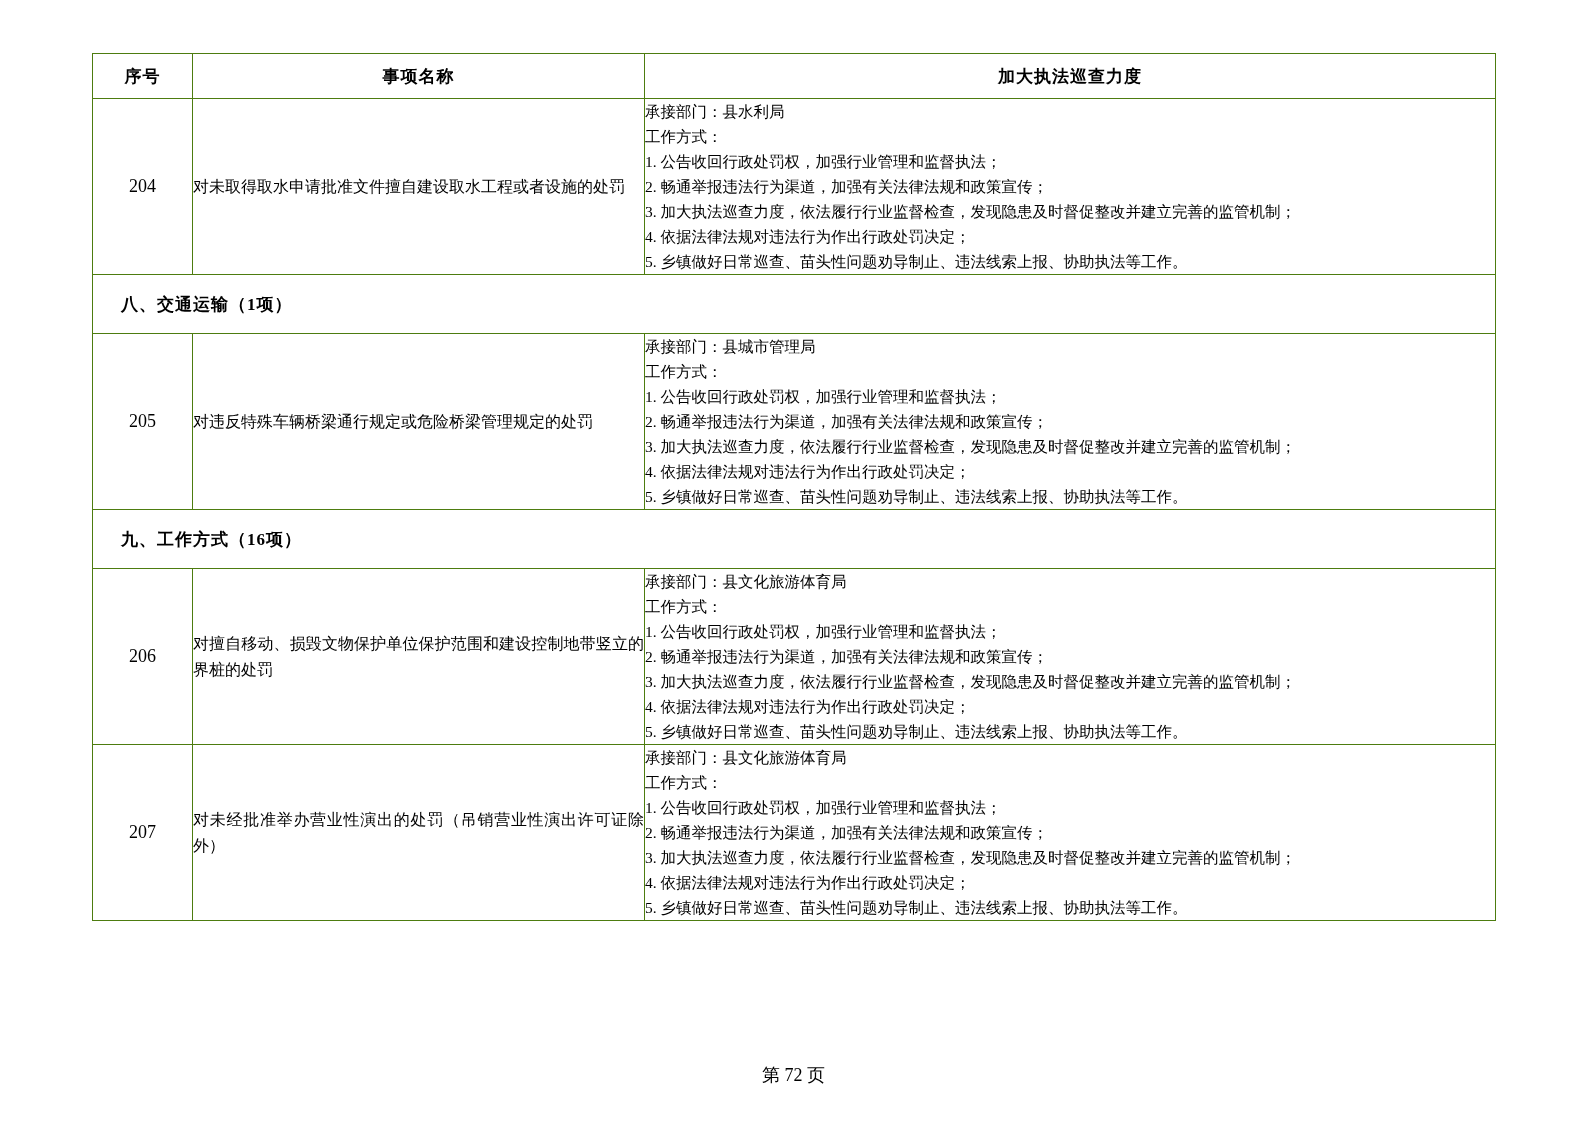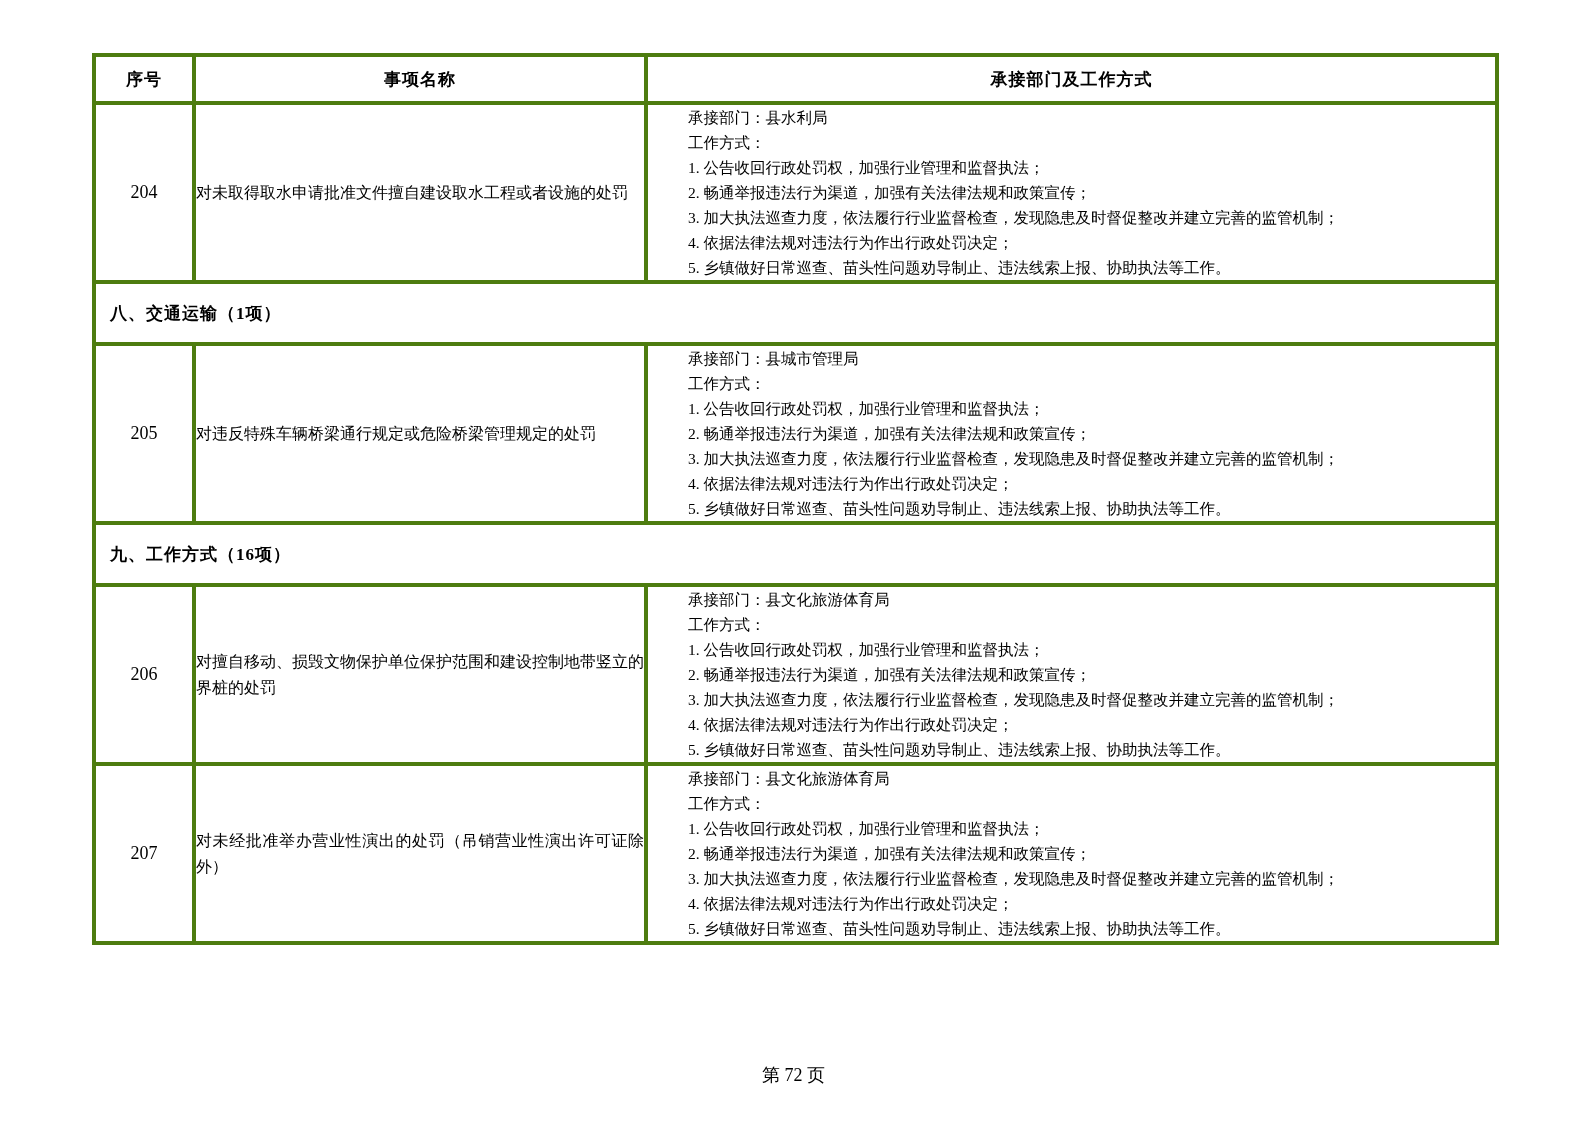--- a/index.html
+++ b/index.html
@@ -24,21 +24,21 @@
   }
   .doc-table {
     position: absolute;
     left: 92px;
     top: 53px;
     width: 1403px;
     border-collapse: collapse;
     table-layout: fixed;
   }
   .doc-table td, .doc-table th {
-    border: 4px solid #4d7c0f;
+    border: 1px solid #4d7c0f;
     vertical-align: middle;
     padding: 0;
   }
   .col-no { width: 100px; }
   .col-name { width: 452px; }
   .col-dept { width: 851px; }
 
   thead th {
     height: 44px;
     text-align: center;
@@ -59,25 +59,24 @@
   }
   .cell-dept {
     font-size: 15.5px;
     line-height: 25px;
     padding: 14px 12px 14px 14px;
     vertical-align: top;
   }
   .cell-dept .ln {
     display: block;
     white-space: nowrap;
-    margin-left: 40px;
   }
   .section-row td {
     height: 58px;
-    padding-left: 14px;
+    padding-left: 28px;
     font-size: 17px;
     font-weight: bold;
     letter-spacing: 1px;
     margin-left: 16px;
   }
   .page-number {
     position: absolute;
     left: 0;
     top: 1063px;
     width: 1587px;
@@ -93,21 +92,21 @@
   <table class="doc-table">
     <colgroup>
       <col class="col-no">
       <col class="col-name">
       <col class="col-dept">
     </colgroup>
     <thead>
       <tr>
         <th>序号</th>
         <th>事项名称</th>
-        <th>承接部门及工作方式</th>
+        <th>加大执法巡查力度</th>
       </tr>
     </thead>
     <tbody>
 
       <tr>
         <td class="cell-no">204</td>
         <td class="cell-name">对未取得取水申请批准文件擅自建设取水工程或者设施的处罚</td>
         <td class="cell-dept">
           <span class="ln">承接部门：县水利局</span>
           <span class="ln">工作方式：</span>

